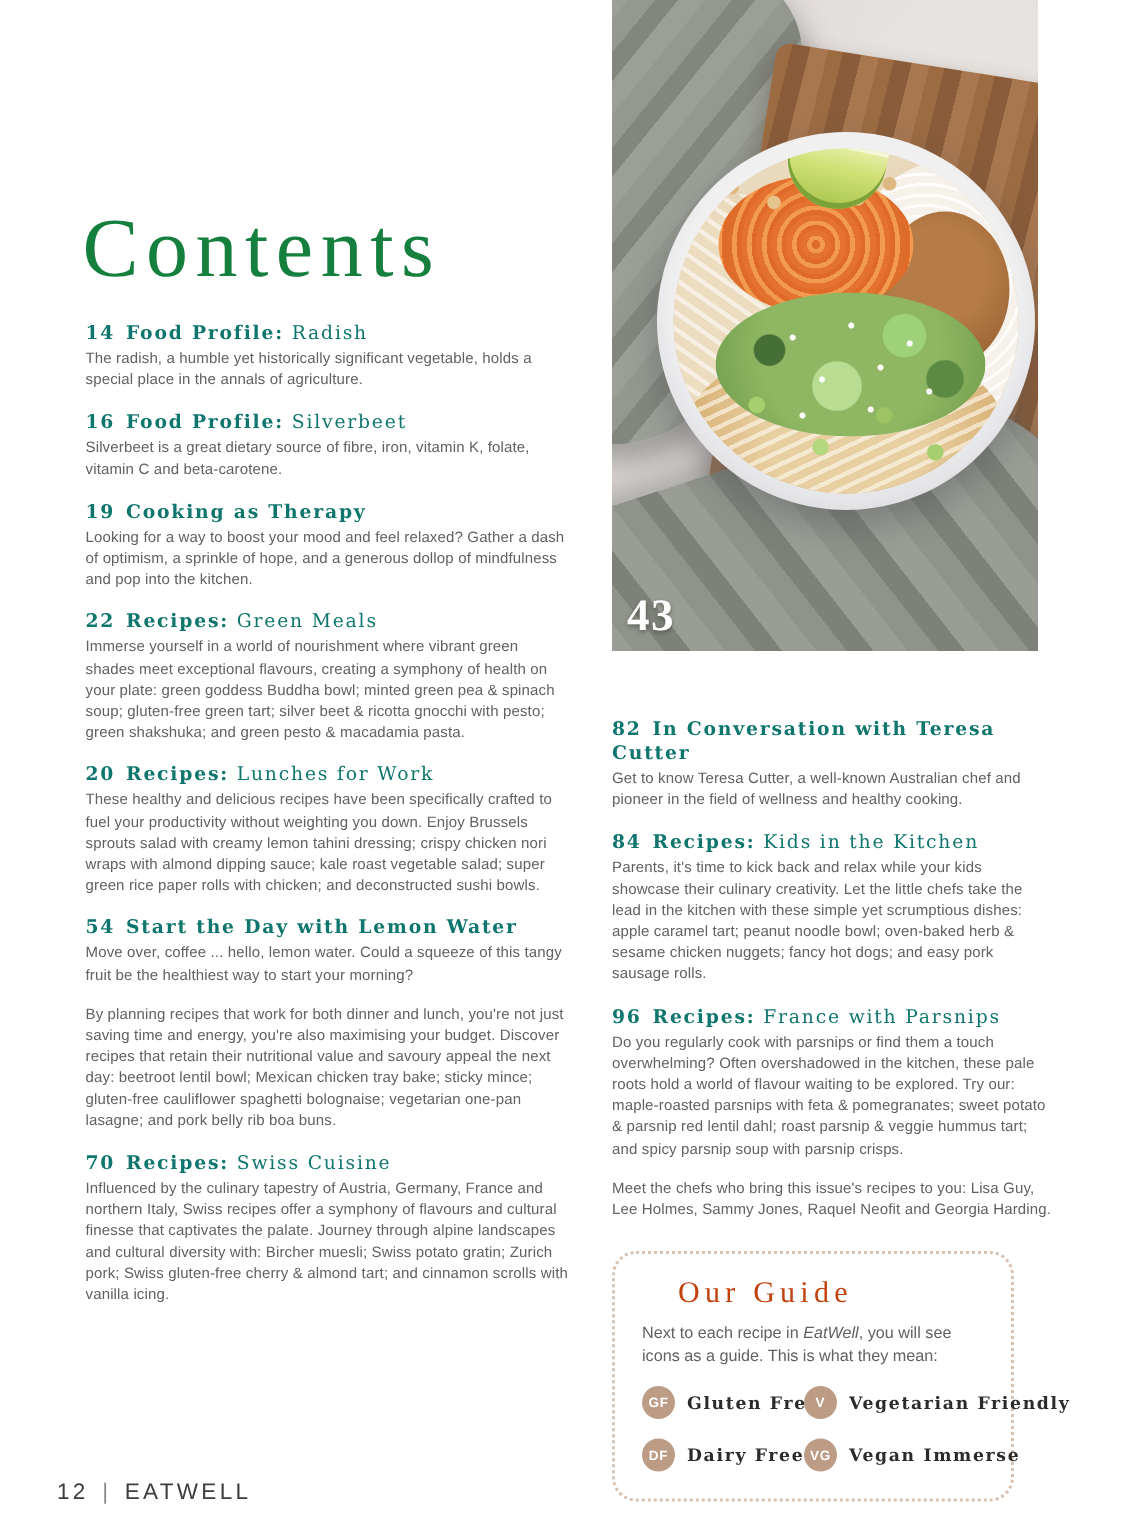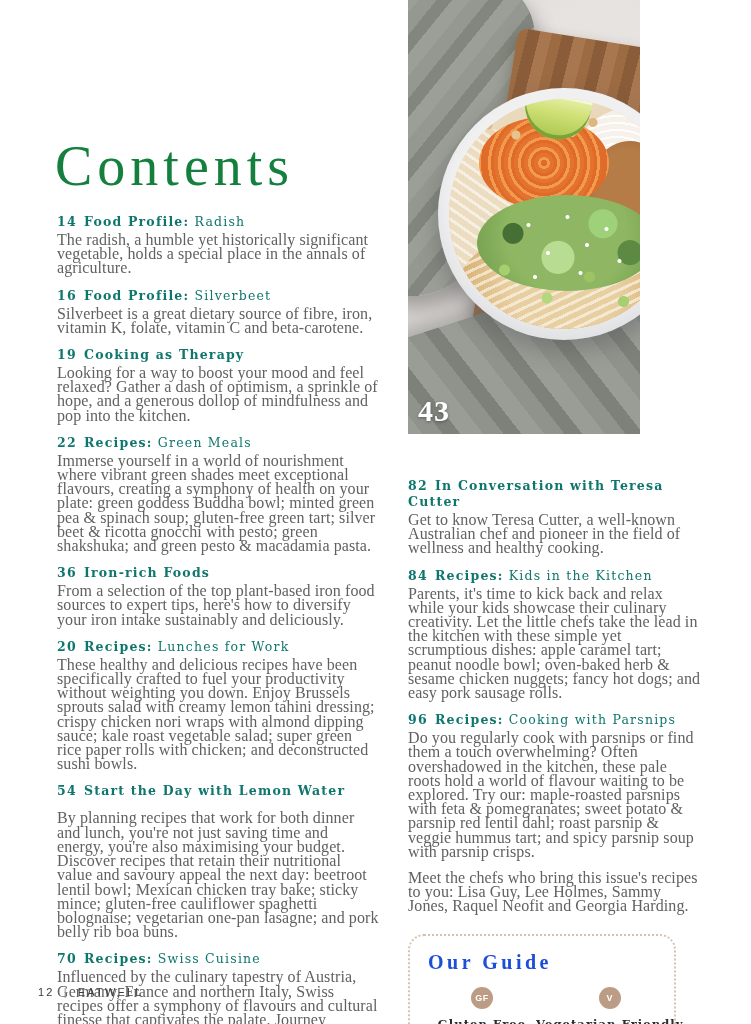--- a/index.html
+++ b/index.html
@@ -14,24 +14,24 @@
   
   .col-left{position:absolute;left:57px;top:214px;width:322px;}
   .col-right{position:absolute;left:408px;top:478px;width:293px;}
 
   .entry{margin-bottom:12px;}
   .entry-heading{font-family:"DejaVu Serif",serif;font-size:12.5px;color:#0f766e;
     letter-spacing:1.2px;line-height:16px;margin-bottom:3px;}
   .entry-num{display:inline-block;min-width:24px;font-weight:700;margin-right:3px;}
   .h-bold{font-weight:700;}
   .h-reg{font-weight:400;}
-  .entry-desc{font-size:16px;line-height:14.2px;color:#616161;letter-spacing:0.1px;font-family:Liberation Serif, serif;}
-
-  
-  .photo{position:absolute;left:408px;top:0;width:232px;height:434px;overflow:hidden;
+  .entry-desc{font-size:10px;line-height:14.2px;color:#616161;letter-spacing:0.1px;}
+
+  
+  .photo{position:absolute;left:408px;top:0;width:284px;height:434px;overflow:hidden;
     background:
       radial-gradient(circle at 20% 15%, rgba(255,255,255,.8) 0 2px, transparent 3px),
       radial-gradient(circle at 75% 30%, rgba(255,255,255,.7) 0 2px, transparent 3px),
       radial-gradient(circle at 60% 70%, rgba(201,195,192,.6) 0 18px, transparent 40px),
       radial-gradient(circle at 85% 15%, #e7e3e0 0 60px, transparent 140px),
       linear-gradient(160deg,#e3dedb 0%,#dcd7d5 45%,#d6d1cf 100%);}
   .cloth-top{position:absolute;left:-48px;top:-30px;width:150px;height:330px;
     transform:rotate(14deg);border-radius:30px 60px 80px 40px;
     background:repeating-linear-gradient(115deg,#949890 0 14px,#82867e 14px 26px,#9b9f97 26px 40px);
     box-shadow:8px 10px 18px rgba(90,94,88,.45);}
@@ -98,35 +98,35 @@
       radial-gradient(circle at 40% 70%, #b4d87e 0 5px, transparent 6px),
       radial-gradient(circle at 65% 40%, #9cc463 0 5px, transparent 6px),
       radial-gradient(circle at 85% 75%, #a6cf6f 0 5px, transparent 6px);}
   .photo-number{position:absolute;left:10px;bottom:6px;
     font-family:"Liberation Serif",serif;font-size:30px;font-weight:700;color:#ffffff;
     letter-spacing:1px;text-shadow:0 1px 3px rgba(0,0,0,.35);}
 
   
   .guide-box{box-sizing:border-box;width:268px;margin-top:20px;
     border:2px dotted #d7c2b1;border-radius:16px;padding:15px 18px 18px;}
-  .guide-title{font-family:"Liberation Serif",serif;font-size:20px;color:#1d4ed8;
-    letter-spacing:3.5px;font-weight:700;margin-bottom:8px;}
+  .guide-title{font-family:"Liberation Serif",serif;font-size:20px;color:#c2410c;
+    letter-spacing:3.5px;font-weight:400;margin-bottom:8px;margin-left:24px;}
   .guide-intro{font-size:10.8px;line-height:14.5px;color:#616161;width:220px;}
   .guide-intro em{font-style:italic;}
   .guide-grid{display:grid;grid-template-columns:108px 1fr;row-gap:13px;margin-top:13px;}
-  .guide-item{display:flex;align-items:center;gap:8px;flex-direction:column;}
+  .guide-item{display:flex;align-items:center;gap:8px;}
   .guide-icon{flex:0 0 auto;width:22px;height:22px;border-radius:50%;background:#bd9c86;
     color:#ffffff;font-size:9px;font-weight:700;letter-spacing:.5px;
     display:flex;align-items:center;justify-content:center;}
   .guide-label{font-family:"DejaVu Serif",serif;font-size:11.5px;font-weight:700;
     letter-spacing:1.1px;color:#2b2b2b;white-space:nowrap;}
 
   
   .footer{position:absolute;left:38px;top:986px;display:flex;align-items:center;gap:9px;
-    font-size:11px;letter-spacing:2.2px;color:#3c3c3c;}
+    font-size:15px;letter-spacing:2.2px;color:#3c3c3c;}
   .footer .sep{color:#8a8a8a;font-weight:300;}
 </style>
 </head>
 <body>
 
 <div class="page">
 
   <div class="photo">
     <div class="cloth-top"></div>
     <div class="board"></div>
@@ -161,58 +161,56 @@
     </div>
     <div class="entry">
       <div class="entry-heading"><span class="entry-num">19</span><span class="h-bold">Cooking as Therapy</span><span class="h-reg"></span></div>
       <div class="entry-desc">Looking for a way to boost your mood and feel relaxed? Gather a dash of optimism, a sprinkle of hope, and a generous dollop of mindfulness and pop into the kitchen.</div>
     </div>
     <div class="entry">
       <div class="entry-heading"><span class="entry-num">22</span><span class="h-bold">Recipes:</span><span class="h-reg"> Green Meals</span></div>
       <div class="entry-desc">Immerse yourself in a world of nourishment where vibrant green shades meet exceptional flavours, creating a symphony of health on your plate: green goddess Buddha bowl; minted green pea &amp; spinach soup; gluten-free green tart; silver beet &amp; ricotta gnocchi with pesto; green shakshuka; and green pesto &amp; macadamia pasta.</div>
     </div>
     <div class="entry">
-      <div class="entry-heading"><span class="entry-num">36</span><span class="h-bold">Iron-rich Foods</span><span class="h-reg"></span></div>
-      <div class="entry-desc">From a selection of the top plant-based iron food sources to expert tips, here's how to diversify your iron intake sustainably and deliciously.</div>
-    </div>
-    <div class="entry">
       <div class="entry-heading"><span class="entry-num">20</span><span class="h-bold">Recipes:</span><span class="h-reg"> Lunches for Work</span></div>
       <div class="entry-desc">These healthy and delicious recipes have been specifically crafted to fuel your productivity without weighting you down. Enjoy Brussels sprouts salad with creamy lemon tahini dressing; crispy chicken nori wraps with almond dipping sauce; kale roast vegetable salad; super green rice paper rolls with chicken; and deconstructed sushi bowls.</div>
     </div>
     <div class="entry">
       <div class="entry-heading"><span class="entry-num">54</span><span class="h-bold">Start the Day with Lemon Water</span><span class="h-reg"></span></div>
+      <div class="entry-desc">Move over, coffee ... hello, lemon water. Could a squeeze of this tangy fruit be the healthiest way to start your morning?</div>
     </div>
     <div class="entry">
       <div class="entry-desc">By planning recipes that work for both dinner and lunch, you're not just saving time and energy, you're also maximising your budget. Discover recipes that retain their nutritional value and savoury appeal the next day: beetroot lentil bowl; Mexican chicken tray bake; sticky mince; gluten-free cauliflower spaghetti bolognaise; vegetarian one-pan lasagne; and pork belly rib boa buns.</div>
     </div>
     <div class="entry">
       <div class="entry-heading"><span class="entry-num">70</span><span class="h-bold">Recipes:</span><span class="h-reg"> Swiss Cuisine</span></div>
       <div class="entry-desc">Influenced by the culinary tapestry of Austria, Germany, France and northern Italy, Swiss recipes offer a symphony of flavours and cultural finesse that captivates the palate. Journey through alpine landscapes and cultural diversity with: Bircher muesli; Swiss potato gratin; Zurich pork; Swiss gluten-free cherry &amp; almond tart; and cinnamon scrolls with vanilla icing.</div>
     </div>
   </div>
 
   <div class="col-right">
     <div class="entry">
       <div class="entry-heading"><span class="entry-num">82</span><span class="h-bold">In Conversation with Teresa Cutter</span><span class="h-reg"></span></div>
       <div class="entry-desc">Get to know Teresa Cutter, a well-known Australian chef and pioneer in the field of wellness and healthy cooking.</div>
     </div>
     <div class="entry">
       <div class="entry-heading"><span class="entry-num">84</span><span class="h-bold">Recipes:</span><span class="h-reg"> Kids in the Kitchen</span></div>
       <div class="entry-desc">Parents, it's time to kick back and relax while your kids showcase their culinary creativity. Let the little chefs take the lead in the kitchen with these simple yet scrumptious dishes: apple caramel tart; peanut noodle bowl; oven-baked herb &amp; sesame chicken nuggets; fancy hot dogs; and easy pork sausage rolls.</div>
     </div>
     <div class="entry">
-      <div class="entry-heading"><span class="entry-num">96</span><span class="h-bold">Recipes:</span><span class="h-reg"> Cooking with Parsnips</span></div>
+      <div class="entry-heading"><span class="entry-num">96</span><span class="h-bold">Recipes:</span><span class="h-reg"> France with Parsnips</span></div>
       <div class="entry-desc">Do you regularly cook with parsnips or find them a touch overwhelming? Often overshadowed in the kitchen, these pale roots hold a world of flavour waiting to be explored. Try our: maple-roasted parsnips with feta &amp; pomegranates; sweet potato &amp; parsnip red lentil dahl; roast parsnip &amp; veggie hummus tart; and spicy parsnip soup with parsnip crisps.</div>
     </div>
     <div class="entry">
       <div class="entry-desc">Meet the chefs who bring this issue's recipes to you: Lisa Guy, Lee Holmes, Sammy Jones, Raquel Neofit and Georgia Harding.</div>
     </div>
 
     <div class="guide-box">
       <div class="guide-title">Our Guide</div>
+      <div class="guide-intro"><span>Next to each recipe in </span><em>EatWell</em><span>, you will see icons as a guide. This is what they mean:</span></div>
       <div class="guide-grid">
         <div class="guide-item">
           <span class="guide-icon">GF</span>
           <span class="guide-label">Gluten Free</span>
         </div>
         <div class="guide-item">
           <span class="guide-icon">V</span>
           <span class="guide-label">Vegetarian Friendly</span>
         </div>
         <div class="guide-item">

